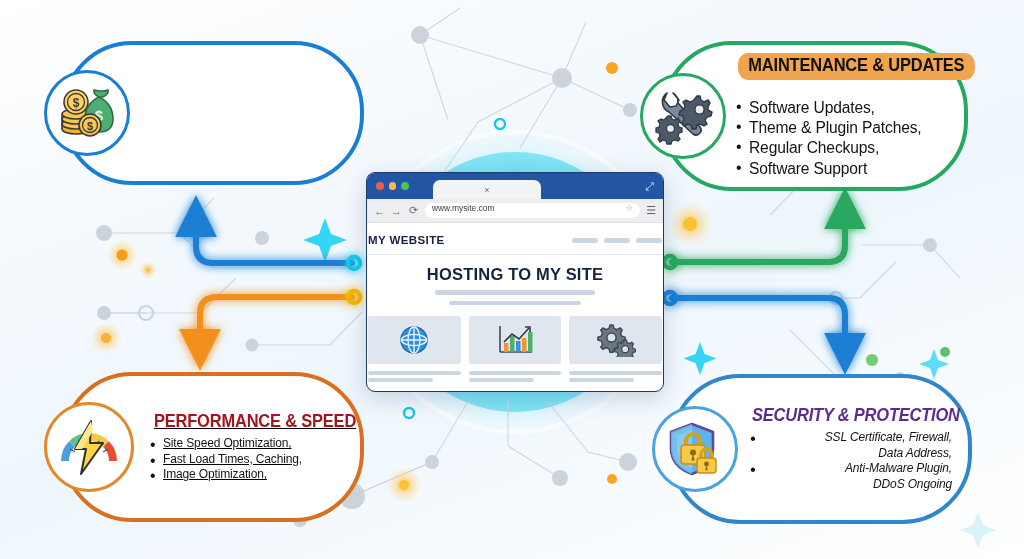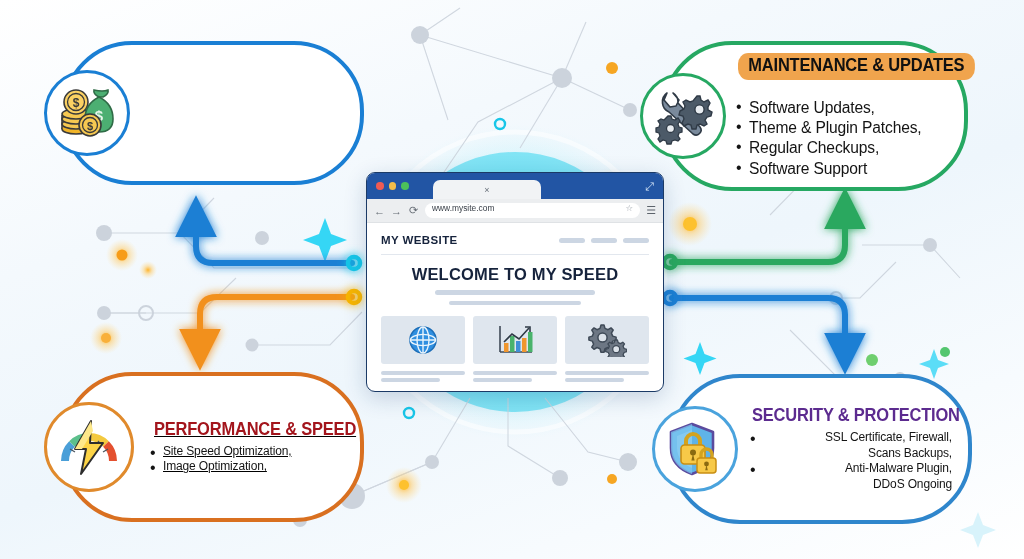--- a/index.html
+++ b/index.html
@@ -22,21 +22,21 @@
     display:flex; align-items:center;
     padding:6px 16px 6px 8px;
   }
   .card.tl { left:62px;  top:41px;  width:302px; height:144px;
              border:4px solid #1a7fd4; }
   .card.tr { left:662px; top:41px;  width:306px; height:150px;
              border:4px solid #26a862; }
   .card.bl { left:62px;  top:372px; width:302px; height:150px;
              border:4px solid #d97020;text-decoration:underline; }
   .card.br { left:670px; top:374px; width:302px; height:150px;
-             border:4px solid #2f86cc; }
+             border:4px solid #2f86cc;font-style:italic; }
 
   .icon-badge {
     flex:0 0 auto;
     width:86px; height:86px; border-radius:50%;
     background:#ffffff;
     display:flex; align-items:center; justify-content:center;
     margin-right:4px;
   }
   .card.tl .icon-badge { border:3px solid #1a7fd4; margin-left:-30px; }
   .card.tr .icon-badge { border:3px solid #26a862; margin-left:-34px; }
@@ -114,21 +114,21 @@
     padding:0 7px; gap:6px; border-bottom:1px solid #dfe2e5;
   }
   .nav-ico { font-size:11px; color:#636a72; width:11px; text-align:center; }
   .urlbar {
     flex:1 1 auto; height:15px; background:#fff; border-radius:8px;
     display:flex; padding:0 7px;
     font-size:8.4px; color:#3a4049; justify-content:space-between;
   }
   .urlbar .star { color:#9aa1a9; font-size:8.5px; }
   .menu-ico { font-size:11px; color:#5c636b; }
-  .br-content { padding:11px 14px 0; position:relative; height:170px; }
+  .br-content { padding:11px 1px 0; position:relative; height:170px; }
   .site-head { display:flex; align-items:center; justify-content:space-between; }
   .site-name {
     font-size:11.5px; font-weight:bold; color:#16233c; letter-spacing:.4px;
   }
   .navbars { display:flex; gap:6px; }
   .navbars span { display:block; width:26px; height:5px; background:#ccd6e3; border-radius:3px; }
   .hr { height:1px; background:#e2e7ee; margin:8px 0 10px; }
   .welcome {
     text-align:center; font-size:16.5px; font-weight:bold;
     color:#16233c; letter-spacing:.2px;
@@ -384,20 +384,21 @@
           <line x1="51" y1="32" x2="46" y2="35"></line>
         </g>
         <path d="M34 4 L18 32 h11 L24 57 L46 26 H33 z" fill="#fcd447" stroke="#2d2d2d" stroke-width="2" stroke-linejoin="round"></path>
         <path d="M34 4 L18 32 h7 L36 14 z" fill="#fde88a" stroke="none"></path>
       </svg>
     </div>
     <div class="card-body">
       <div class="card-title">PERFORMANCE &amp; SPEED</div>
       <ul class="card-list">
         <li class="bullet">Site Speed Optimization,</li>
+        <li class="bullet">Fast Load Times, Caching,</li>
         <li class="bullet">Image Optimization,</li>
       </ul>
     </div>
   </div>
 
   <div class="card br">
     <div class="icon-badge">
       <svg width="60" height="58" viewBox="0 0 60 58">
         <path d="M27 4 L6 12 v16 c0 14 10 22 21 26 11 -4 21 -12 21 -26 V12 z" fill="#5fb3e8" stroke="#5b4b9e" stroke-width="2.6" stroke-linejoin="round"></path>
         <path d="M27 4 L6 12 v16 c0 14 10 22 21 26 z" fill="#7cc6f0" opacity=".75"></path>
@@ -411,21 +412,21 @@
         <path d="M36 38 v-3.5 a5.5 5.5 0 0 1 11 0 V38" fill="none" stroke="#d3a31f" stroke-width="3.4"></path>
         <rect x="32" y="38" width="19" height="15" rx="3" fill="#f7c948" stroke="#c98f13" stroke-width="1.5"></rect>
         <circle cx="41.5" cy="44" r="2.4" fill="#8a6a10"></circle>
         <path d="M41.5 44.8 l1.3 5.4 h-2.6 z" fill="#8a6a10"></path>
       </svg>
     </div>
     <div class="card-body">
       <div class="card-title">SECURITY &amp; PROTECTION</div>
       <ul class="card-list">
         <li class="bullet">SSL Certificate, Firewall,</li>
-        <li>Scans Backups,</li>
+        <li>Data Address,</li>
         <li class="bullet">Anti-Malware Plugin,</li>
         <li>DDoS Ongoing</li>
       </ul>
     </div>
   </div>
 
   <div class="browser">
 
     <div class="br-titlebar">
       <span class="dot r"></span>
@@ -451,21 +452,21 @@
     <div class="br-content">
       <div class="site-head">
         <div class="site-name">MY WEBSITE</div>
         <div class="navbars">
           <span></span>
           <span></span>
           <span></span>
         </div>
       </div>
       <div class="hr"></div>
-      <div class="welcome">WELCOME TO MY SPEED</div>
+      <div class="welcome">HOSTING TO MY SITE</div>
       <div class="ph" style="width:160px"></div>
       <div class="ph" style="width:132px"></div>
 
       <div class="tiles">
         <div class="tile">
           <svg width="32" height="32" viewBox="0 0 32 32">
             <circle cx="16" cy="16" r="13" fill="#2f8fe0" stroke="#1e6fb8" stroke-width="1.6"></circle>
             <g fill="none" stroke="#e9f4fc" stroke-width="1.4">
               <ellipse cx="16" cy="16" rx="6" ry="13"></ellipse>
               <ellipse cx="16" cy="16" rx="12.6" ry="5.6"></ellipse>

